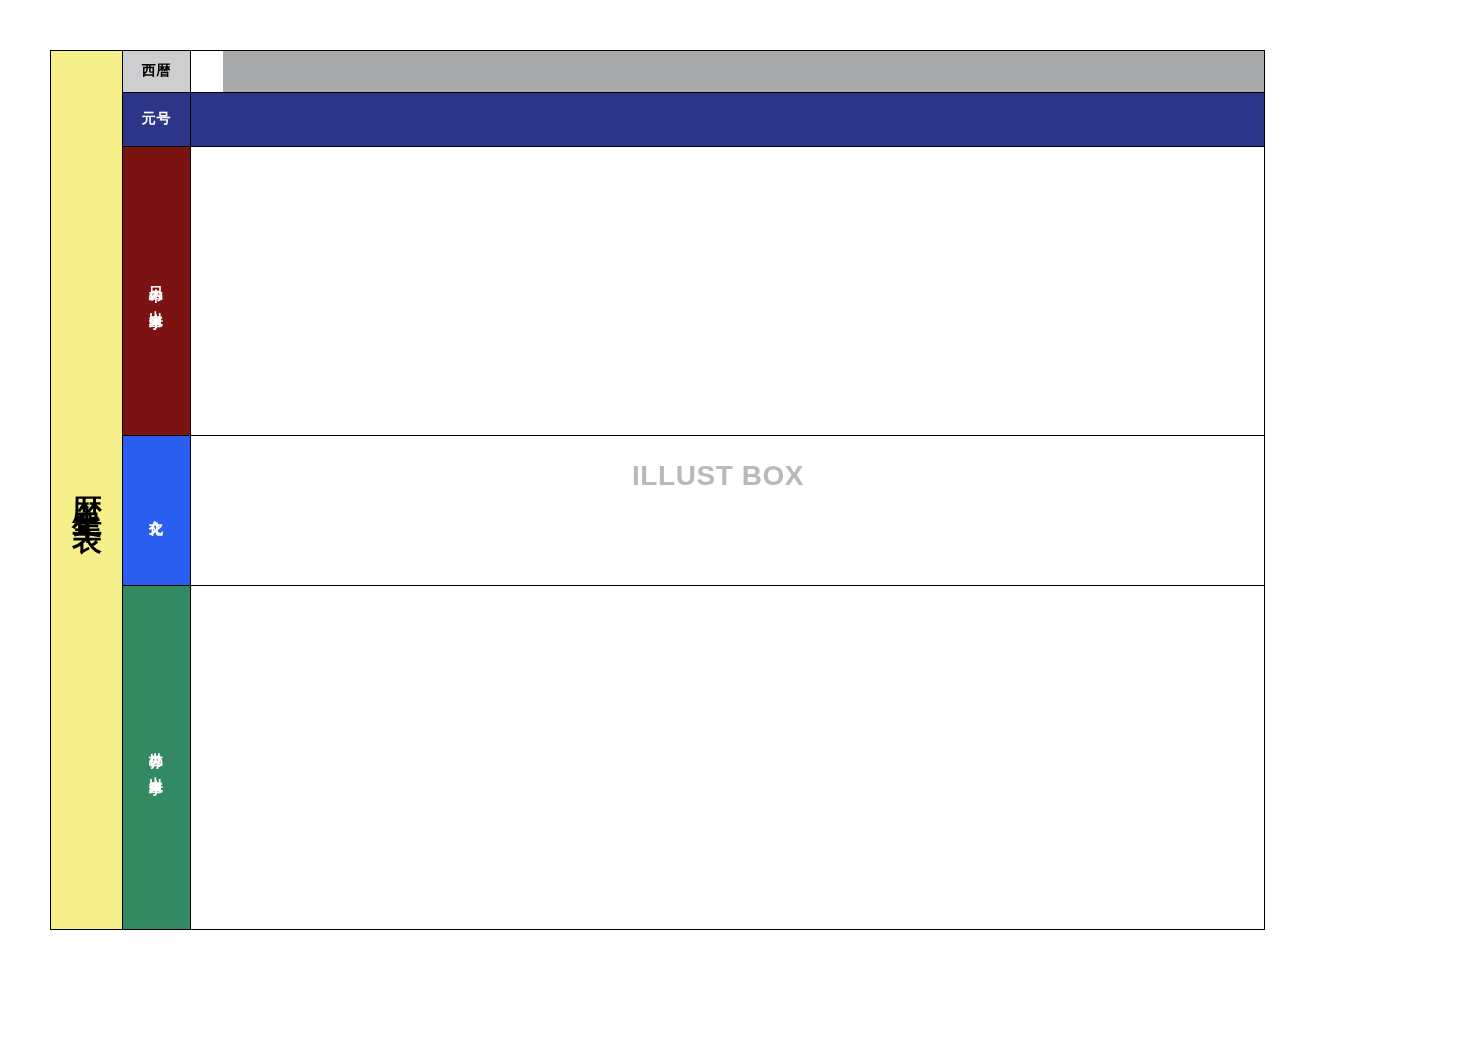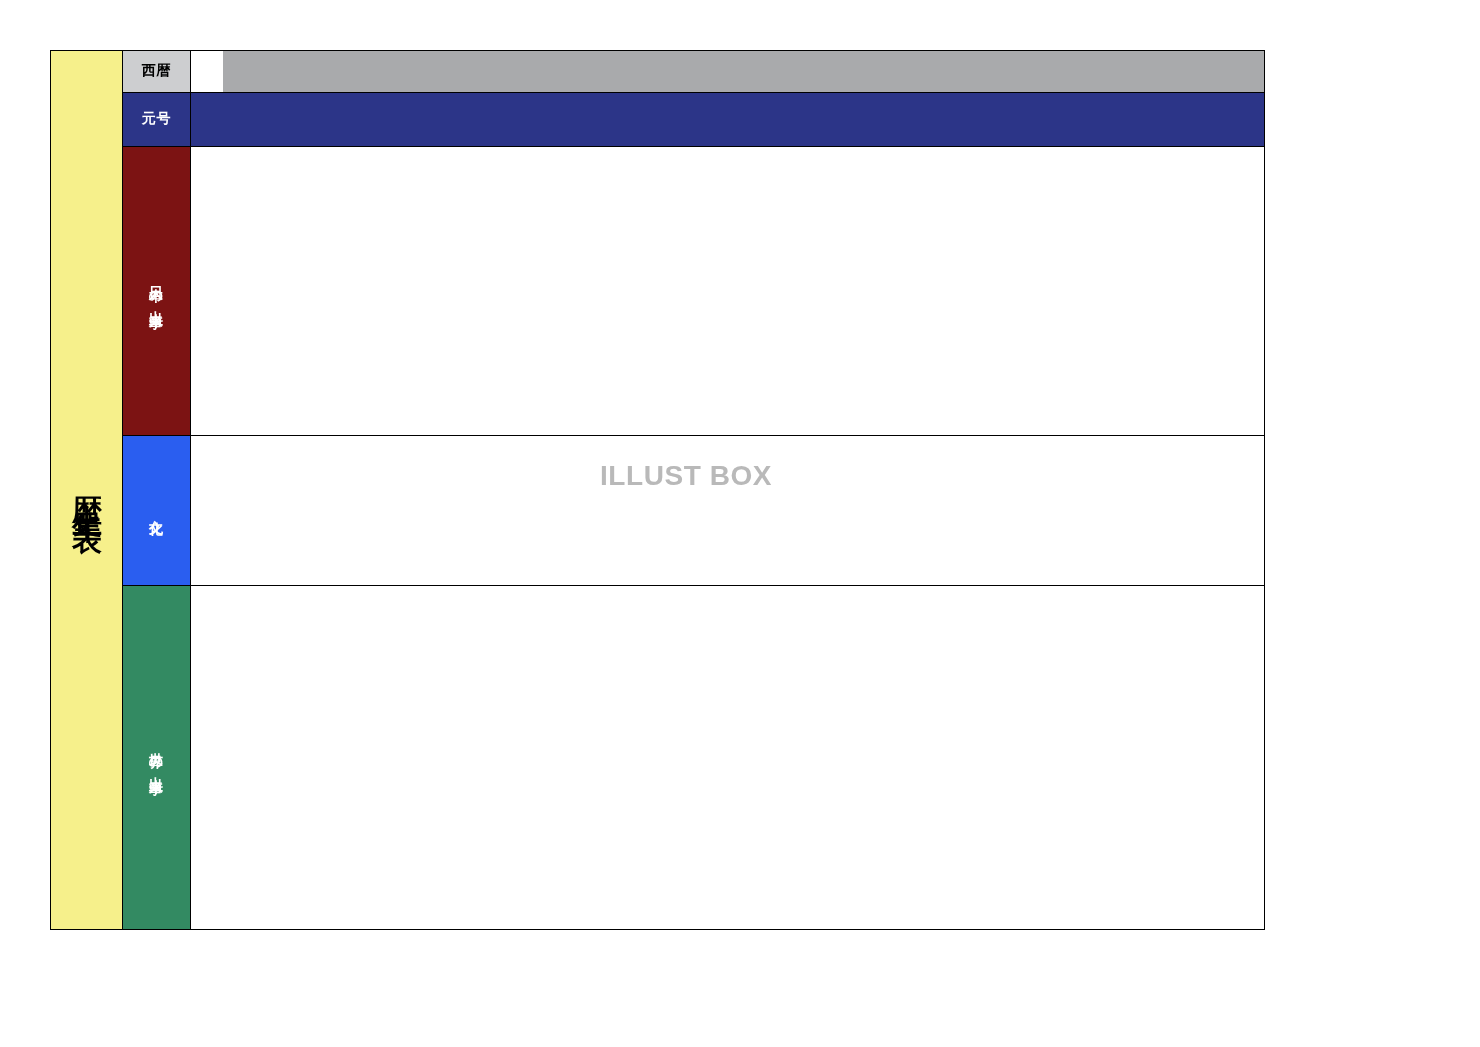--- a/index.html
+++ b/index.html
@@ -119,21 +119,21 @@
     .row-sekai .row-header {
       background: #338a62;
       color: #fff;
     }
     .row-sekai .row-content {
       background: #fff;
     }
     .watermark {
       position: absolute;
       top: 460px;
-      left: 600px;
+      left: 632px;
       font-family: Arial, Helvetica, sans-serif;
       font-size: 28px;
       font-weight: bold;
       color: #b9b9b9;
       letter-spacing: 0.02em;
       pointer-events: none;
     }
   </style>
 </head>
 <body>

